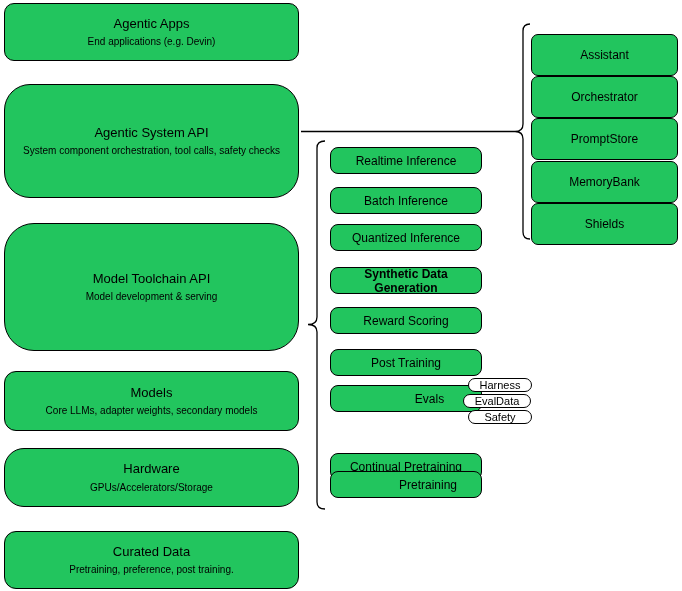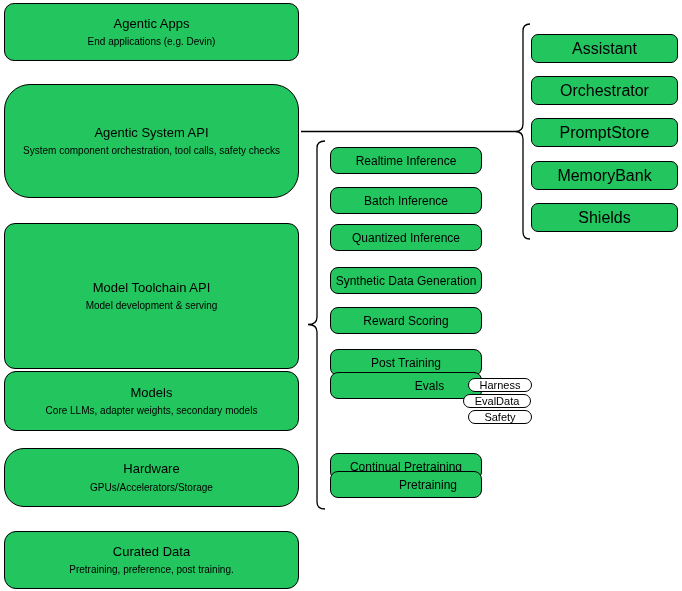--- a/index.html
+++ b/index.html
@@ -24,39 +24,39 @@
     flex-direction: column;
     align-items: center;
     justify-content: center;
     text-align: center;
     color: #000000;
   }
   
   .lbox { left: 4px; width: 295px; }
   .b0 { top: 3px;   height: 58px;  border-radius: 10px; }
   .b1 { top: 84px;  height: 114px; border-radius: 26px; }
-  .b2 { top: 223px; height: 146px; border-radius: 11px; justify-content: center; }
+  .b2 { top: 223px; height: 128px; border-radius: 30px; justify-content: center; }
   .b3 { top: 371px; height: 60px;  border-radius: 12px; }
   .b4 { top: 448px; height: 59px;  border-radius: 20px; }
   .b5 { top: 531px; height: 58px;  border-radius: 12px; }
   .title    { font-size: 13px; line-height: 1.25; }
   .subtitle { font-size: 10px; line-height: 1.2; margin-top: 4px; }
   
   .mbox { left: 330px; width: 152px; height: 27px; border-radius: 8px; font-size: 12px; }
   .m0 { top: 147px; }
   .m1 { top: 187px; }
   .m2 { top: 224px; }
-  .m3 { top: 267px; }
+  .m3 { top: 267px; font-weight: bold; }
   .m4 { top: 307px; }
   .m5 { top: 349px; }
-  .m6 { top: 372px; padding-left: 47px; }
+  .m6 { top: 385px; padding-left: 47px; }
   .m7 { top: 453px; text-align: right; }
   .m8 { top: 471px; padding-left: 44px; }
   
-  .rbox { left: 531px; width: 147px; height: 29px; border-radius: 7px; font-size: 16px; }
+  .rbox { left: 531px; width: 147px; height: 42px; border-radius: 7px; font-size: 12px; }
   .r0 { top: 34px; }
   .r1 { top: 76px; }
   .r2 { top: 118px; }
   .r3 { top: 161px; }
   .r4 { top: 203px; }
   
   .pill {
     position: absolute;
     background: #ffffff;
     border: 1.2px solid #000000;

